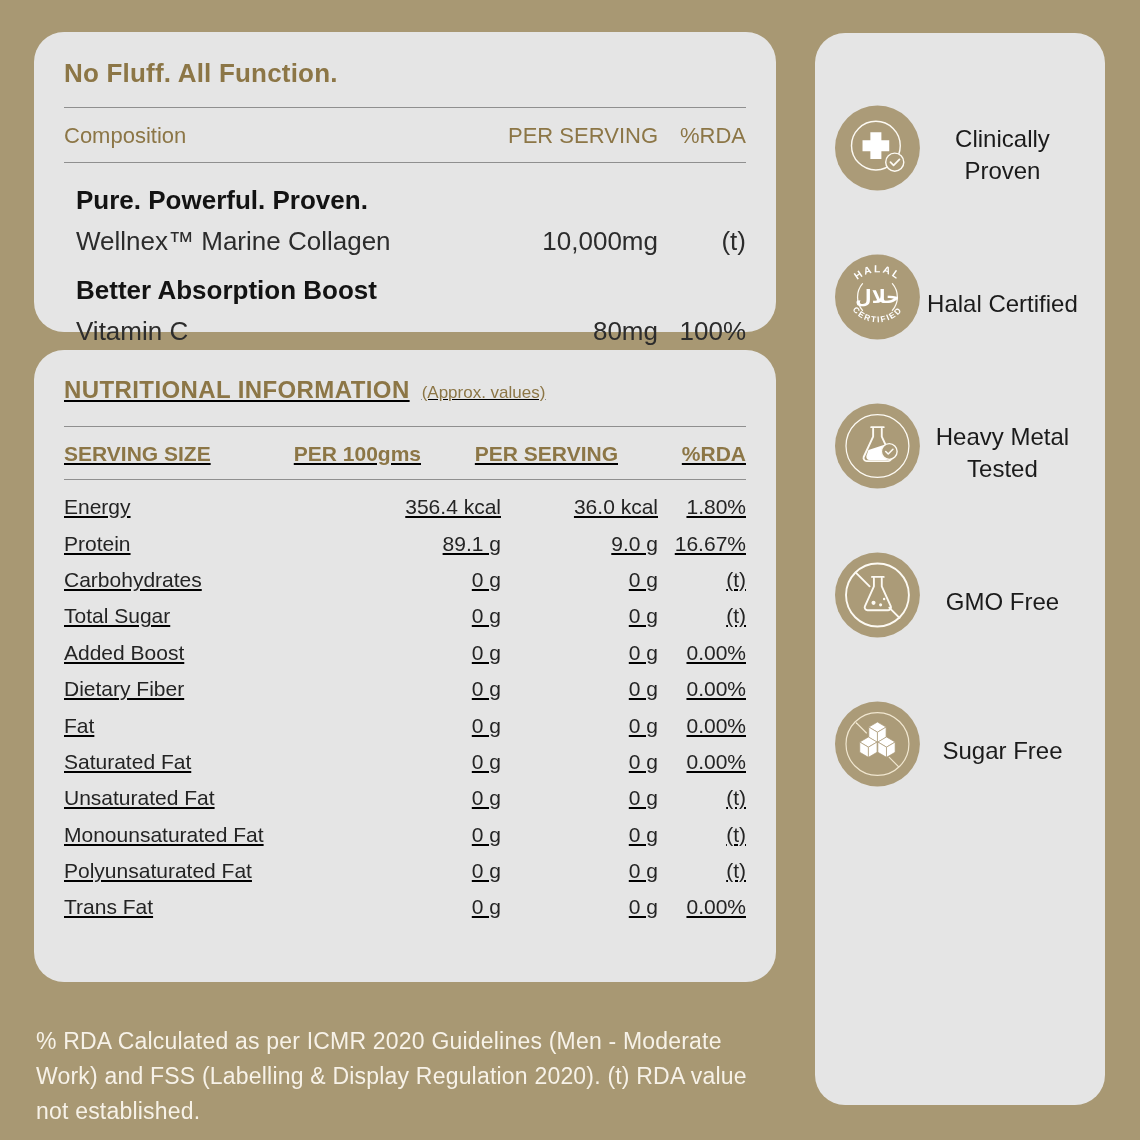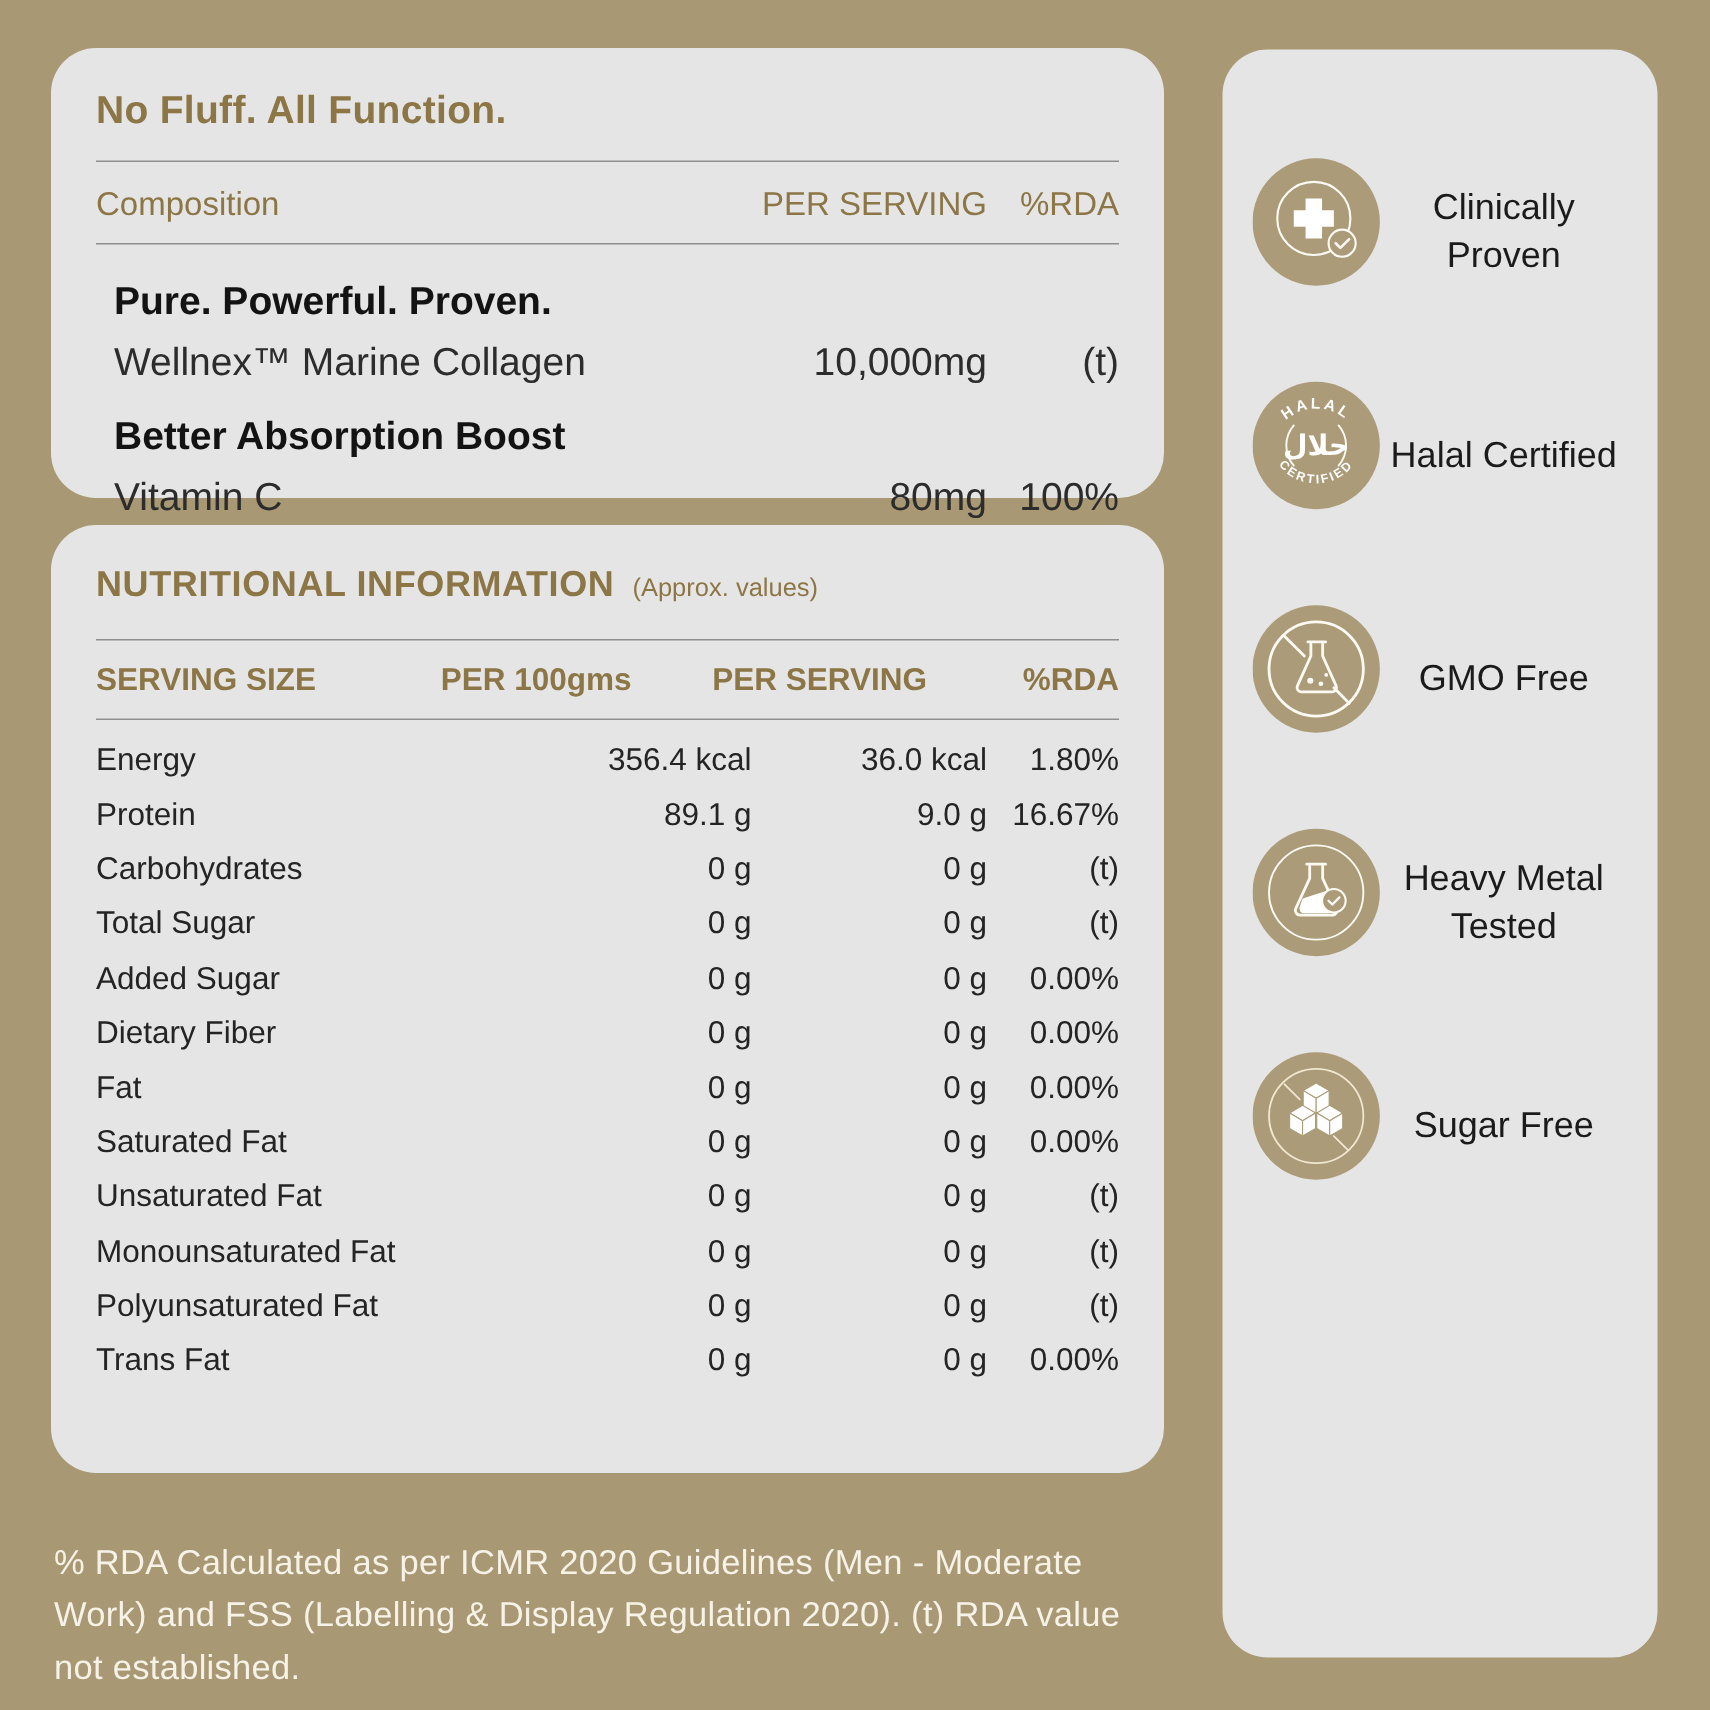--- a/index.html
+++ b/index.html
@@ -4,21 +4,21 @@
 <style>
   html,body{margin:0;padding:0;}
   body{
     width:1140px;height:1140px;position:relative;
     background:#a89873;
     font-family:"Liberation Sans", sans-serif;
     overflow:hidden;
   }
   .card{position:absolute;background:#e5e5e5;border-radius:30px;box-sizing:border-box;}
   #comp-card{left:34px;top:32px;width:742px;height:300px;padding:26px 30px 20px 30px;}
-  #nutri-card{left:34px;top:350px;width:742px;height:632px;padding:26px 30px 20px 30px;}
+  #nutri-card{left:34px;top:350px;width:742px;height:632px;padding:26px 30px 20px 30px;text-decoration:underline;}
   #badge-card{left:815px;top:33px;width:290px;height:1072px;padding:61px 20px 20px 20px;}
 
   .gold{color:#8c7646;}
   .divider{border:none;border-top:1.6px solid #8f8f8f;margin:0;}
 
   .comp-title{font-size:26px;font-weight:700;letter-spacing:.2px;margin:0 0 18px 0;}
   .comp-header{display:flex;align-items:baseline;padding:15px 0 13px 0;font-size:22px;font-weight:500;}
   .c-label{flex:1;}
   .c-serving{width:165px;text-align:right;}
   .c-rda{width:88px;text-align:right;}
@@ -109,21 +109,21 @@
         <span class="n-c3">0 g</span>
         <span class="n-c4">(t)</span>
       </div>
     <div class="nutri-row">
         <span class="n-label">Total Sugar</span>
         <span class="n-c2">0 g</span>
         <span class="n-c3">0 g</span>
         <span class="n-c4">(t)</span>
       </div>
     <div class="nutri-row">
-        <span class="n-label">Added Sugar</span>
+        <span class="n-label">Added Boost</span>
         <span class="n-c2">0 g</span>
         <span class="n-c3">0 g</span>
         <span class="n-c4">0.00%</span>
       </div>
     <div class="nutri-row">
         <span class="n-label">Dietary Fiber</span>
         <span class="n-c2">0 g</span>
         <span class="n-c3">0 g</span>
         <span class="n-c4">0.00%</span>
       </div>
@@ -197,41 +197,41 @@
       <path d="M 35 37 A 26 26 0 0 0 35 71" fill="none" stroke="#fdfaf3" stroke-width="1.6" stroke-linecap="round"></path>
       <path d="M 73 37 A 26 26 0 0 1 73 71" fill="none" stroke="#fdfaf3" stroke-width="1.6" stroke-linecap="round"></path>
       <text x="54" y="62" text-anchor="middle" fill="#ffffff" font-size="24" font-weight="bold" font-family="DejaVu Sans, sans-serif">حلال</text>
     </svg>
     <div class="badge-label">Halal Certified</div>
   </div>
 
   <div class="badge">
     <svg class="badge-icon" viewBox="0 0 108 108">
       <circle cx="54" cy="54" r="54" fill="#ab9b78"></circle>
+      <circle cx="54" cy="54" r="40" fill="none" stroke="#fdfaf3" stroke-width="1.6"></circle>
+      <path d="M46 30 h16 M48.5 32 v10 L36.5 68 a4 4 0 0 0 3.8 5.2 h27.4 a4 4 0 0 0 3.8 -5.2 L59.5 42 v-10" fill="none" stroke="#fdfaf3" stroke-width="2.4" stroke-linecap="round" stroke-linejoin="round"></path>
+      <path d="M42.5 59 L63 52.5 L68 66.5 a4 4 0 0 1 -3.8 5.2 H43.8 a4 4 0 0 1 -3.8 -5.2 Z" fill="#ffffff"></path>
+      <circle cx="69" cy="61" r="10" fill="#ab9b78" stroke="#fdfaf3" stroke-width="1.8"></circle>
+      <path d="M64.5 61 l3.2 3.2 l6 -6" fill="none" stroke="#fdfaf3" stroke-width="2" stroke-linecap="round" stroke-linejoin="round"></path>
+    </svg>
+    <div class="badge-label">Heavy Metal Tested</div>
+  </div>
+
+  <div class="badge">
+    <svg class="badge-icon" viewBox="0 0 108 108">
+      <circle cx="54" cy="54" r="54" fill="#ab9b78"></circle>
       <circle cx="54" cy="54" r="40" fill="none" stroke="#fdfaf3" stroke-width="2.4"></circle>
       <path d="M26.5 25.5 L44 43" stroke="#fdfaf3" stroke-width="2.4" stroke-linecap="round"></path>
       <path d="M69 70 L82 83" stroke="#fdfaf3" stroke-width="2.4" stroke-linecap="round"></path>
       <path d="M47 31 h15 M49.5 33 v10 L38 68.5 a3.6 3.6 0 0 0 3.4 4.9 h26.2 a3.6 3.6 0 0 0 3.4 -4.9 L59.5 43 v-10" fill="none" stroke="#fdfaf3" stroke-width="2.4" stroke-linecap="round" stroke-linejoin="round"></path>
       <circle cx="49" cy="64" r="2.6" fill="#fdfaf3"></circle>
       <circle cx="58" cy="66.5" r="2" fill="#fdfaf3"></circle>
       <circle cx="62.5" cy="59" r="1.6" fill="#fdfaf3"></circle>
     </svg>
     <div class="badge-label">GMO Free</div>
-  </div>
-
-  <div class="badge">
-    <svg class="badge-icon" viewBox="0 0 108 108">
-      <circle cx="54" cy="54" r="54" fill="#ab9b78"></circle>
-      <circle cx="54" cy="54" r="40" fill="none" stroke="#fdfaf3" stroke-width="1.6"></circle>
-      <path d="M46 30 h16 M48.5 32 v10 L36.5 68 a4 4 0 0 0 3.8 5.2 h27.4 a4 4 0 0 0 3.8 -5.2 L59.5 42 v-10" fill="none" stroke="#fdfaf3" stroke-width="2.4" stroke-linecap="round" stroke-linejoin="round"></path>
-      <path d="M42.5 59 L63 52.5 L68 66.5 a4 4 0 0 1 -3.8 5.2 H43.8 a4 4 0 0 1 -3.8 -5.2 Z" fill="#ffffff"></path>
-      <circle cx="69" cy="61" r="10" fill="#ab9b78" stroke="#fdfaf3" stroke-width="1.8"></circle>
-      <path d="M64.5 61 l3.2 3.2 l6 -6" fill="none" stroke="#fdfaf3" stroke-width="2" stroke-linecap="round" stroke-linejoin="round"></path>
-    </svg>
-    <div class="badge-label">Heavy Metal Tested</div>
   </div>
 
   <div class="badge">
     <svg class="badge-icon" viewBox="0 0 108 108">
       <circle cx="54" cy="54" r="54" fill="#ab9b78"></circle>
       <circle cx="54" cy="54" r="40" fill="none" stroke="#f1e7d0" stroke-width="1.5"></circle>
       <path d="M27 27 L40 40" stroke="#f1e7d0" stroke-width="1.5" stroke-linecap="round"></path>
       <path d="M69 71 L81 83" stroke="#f1e7d0" stroke-width="1.5" stroke-linecap="round"></path>
       <g fill="#ffffff" stroke="#ab9b78" stroke-width="0.9" stroke-linejoin="round">
         <path d="M54 26 L65 32.5 L54 39 L43 32.5 Z"></path>

